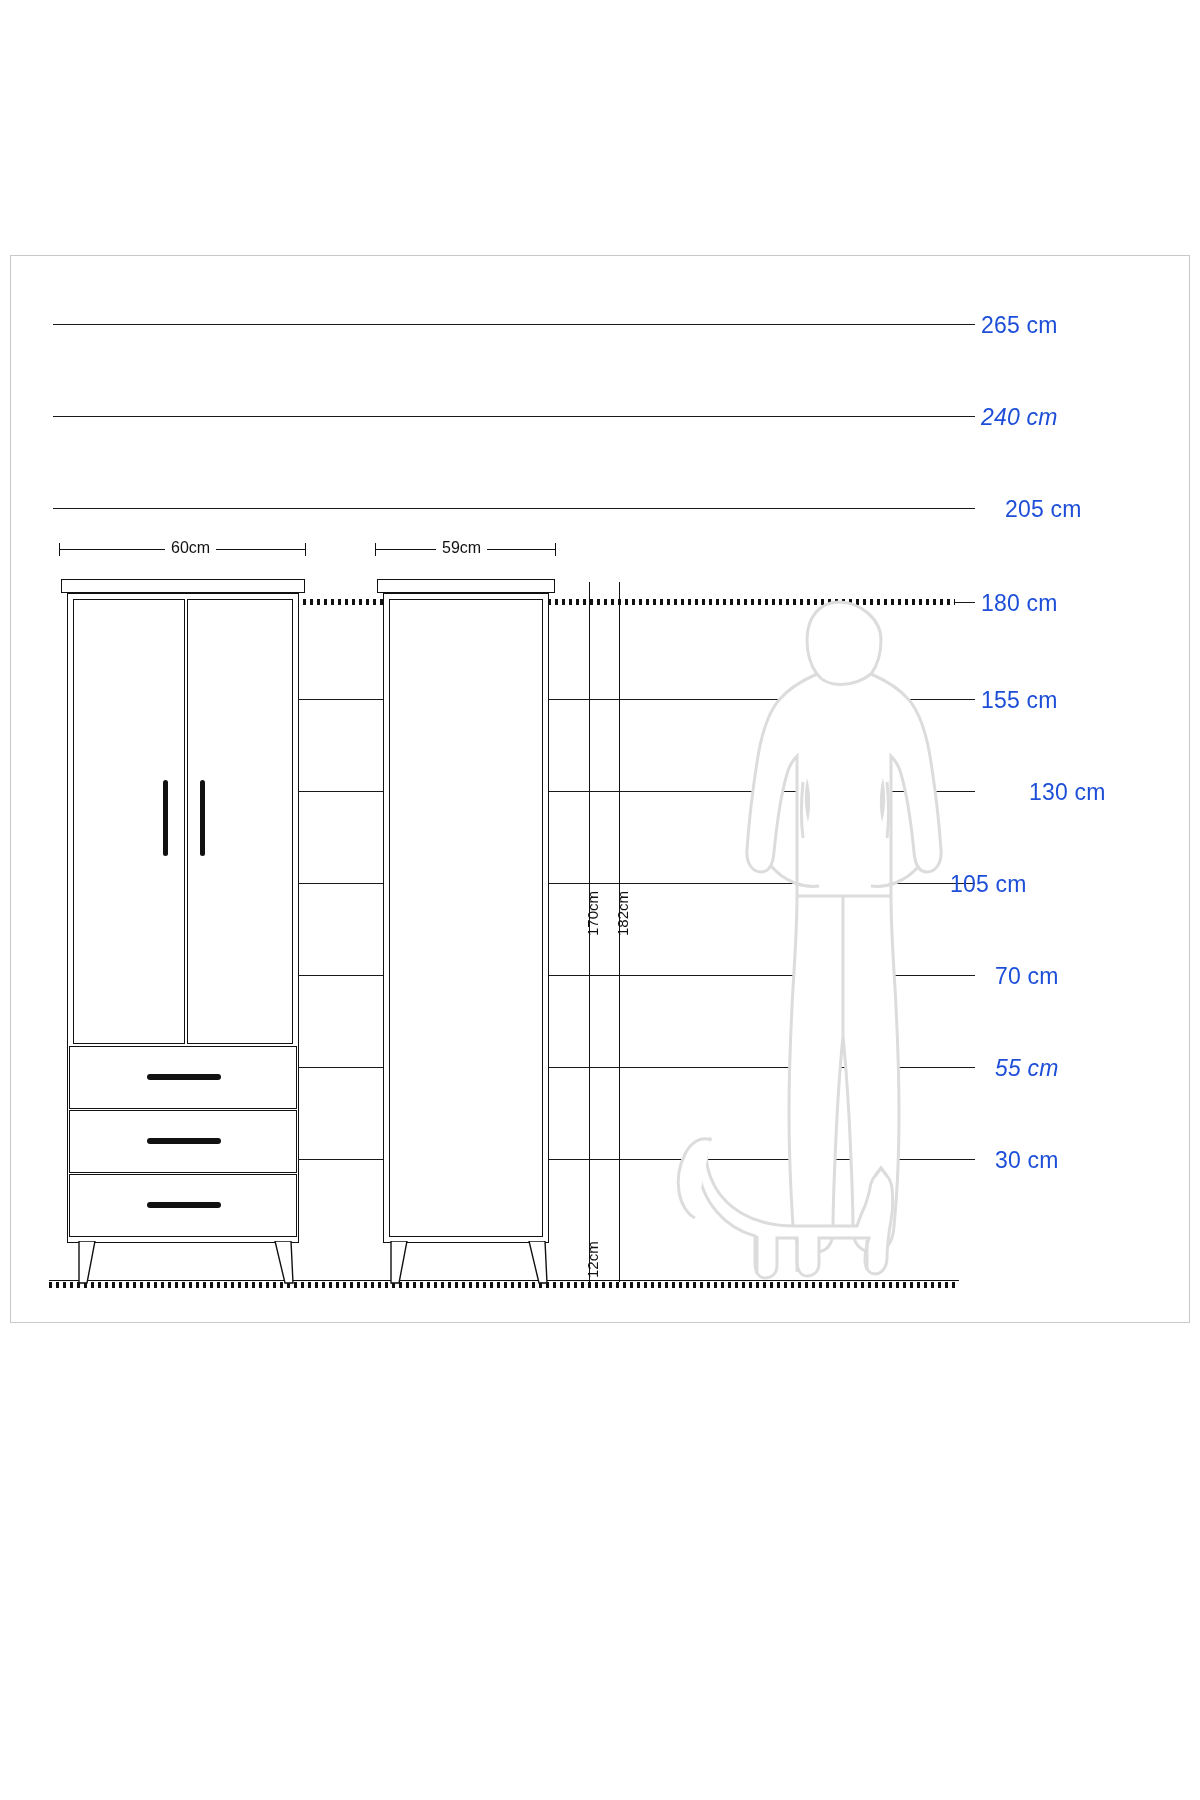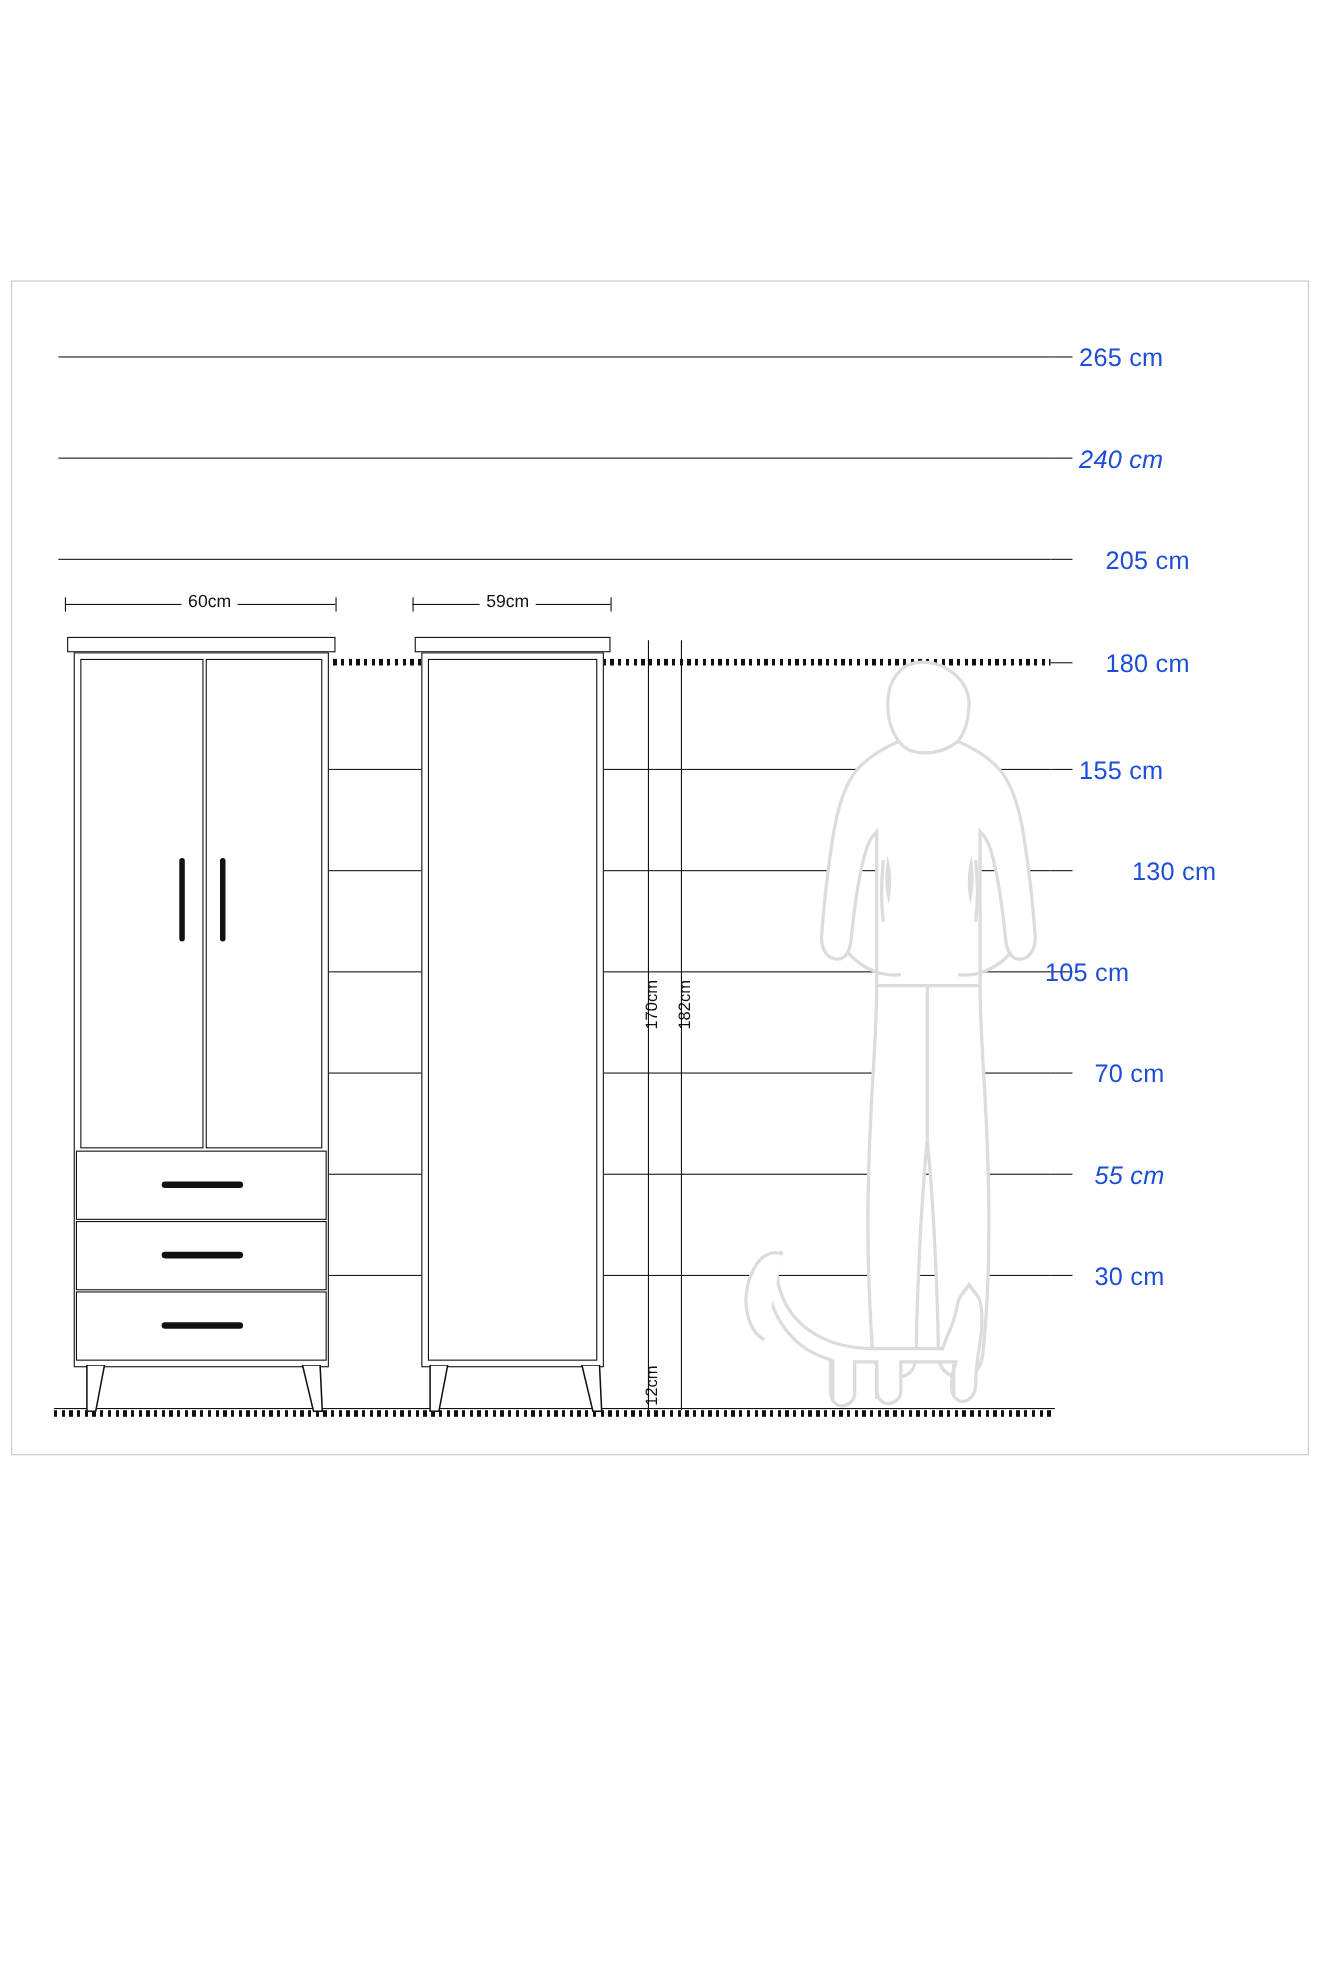--- a/index.html
+++ b/index.html
@@ -47,21 +47,21 @@
     <div class="rule" style="left:42px;top:160px;width:902px;"></div>
     <div class="tick" style="left:944px;top:160px;width:20px;"></div>
     <div class="rule-label" style="left:970px;top:148px;font-style:italic;">240 cm</div>
 
     <div class="rule" style="left:42px;top:252px;width:902px;"></div>
     <div class="tick" style="left:944px;top:252px;width:20px;"></div>
     <div class="rule-label" style="left:970px;top:240px;margin-left:24px;">205 cm</div>
 
     <div class="hatch" style="left:278px;top:343px;width:666px;"></div>
     <div class="tick" style="left:944px;top:346px;width:20px;"></div>
-    <div class="rule-label" style="left:994px;top:334px;">180 cm</div>
+    <div class="rule-label" style="left:970px;top:334px;">180 cm</div>
 
     <div class="shelfline" style="left:278px;top:443px;width:666px;"></div>
     <div class="tick" style="left:944px;top:443px;width:20px;"></div>
     <div class="rule-label" style="left:970px;top:431px;">155 cm</div>
 
     <div class="shelfline" style="left:278px;top:535px;width:666px;"></div>
     <div class="tick" style="left:944px;top:535px;width:20px;"></div>
     <div class="rule-label" style="left:1018px;top:523px;">130 cm</div>
 
     <div class="shelfline" style="left:278px;top:627px;width:666px;"></div>

